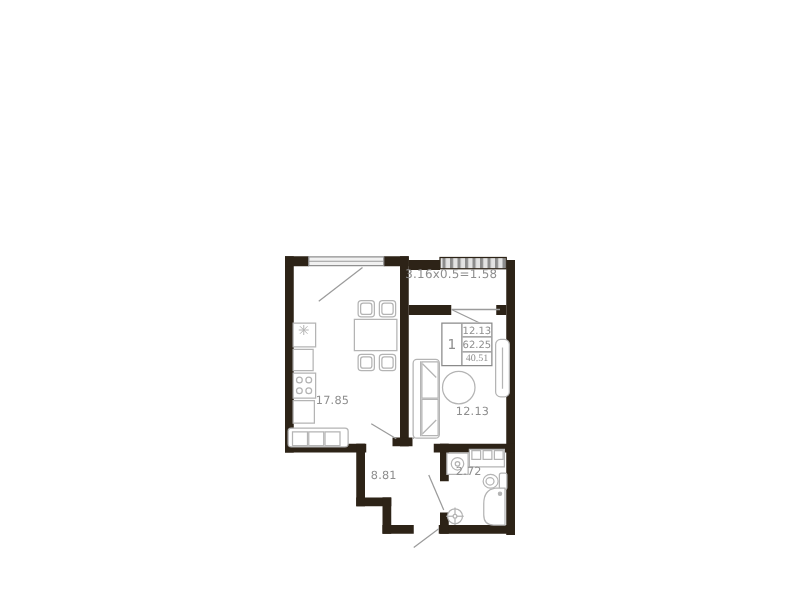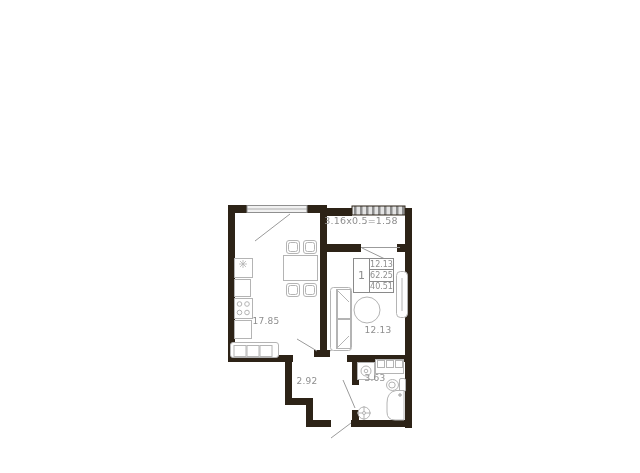--- a/index.html
+++ b/index.html
@@ -25,21 +25,21 @@
   }
   .legend .col-rooms{
     width:15px;display:flex;align-items:center;justify-content:center;
     border-right:1px solid #8a8a8a;font-size:11px;
   }
   .legend .col-areas{flex:1;display:flex;flex-direction:column;}
   .legend .col-areas div{
     flex:1;display:flex;align-items:center;justify-content:center;
     border-bottom:1px solid #8a8a8a;
   }
-  .legend .col-areas div:last-child{border-bottom:none;}
+  .legend .col-areas div:last-child{border-bottom:none;font-family:Liberation Serif, serif;}
 </style>
 </head>
 <body>
 
 <div class="canvas">
 
   <svg width="640" height="473" viewBox="0 0 640 473">
     <defs>
       <pattern id="hatch" width="6" height="9" patternUnits="userSpaceOnUse">
         <rect width="6" height="9" fill="#e3e3e3"></rect>
@@ -164,23 +164,23 @@
       </g>
     </g>
   </svg>
 
   <div class="lbl lbl-formula" style="left:361px;top:220px">3.16x0.5=1.58</div>
 
   <div class="lbl" style="left:266px;top:321px">17.85</div>
 
   <div class="lbl" style="left:378px;top:330px">12.13</div>
 
-  <div class="lbl" style="left:307px;top:381px">2.92</div>
+  <div class="lbl" style="left:307px;top:381px">8.81</div>
 
-  <div class="lbl" style="left:375px;top:378px">3.63</div>
+  <div class="lbl" style="left:375px;top:378px">2.72</div>
 
   <div class="legend">
     <div class="col-rooms">1</div>
     <div class="col-areas">
       <div>12.13</div>
       <div>62.25</div>
       <div>40.51</div>
     </div>
   </div>
 

